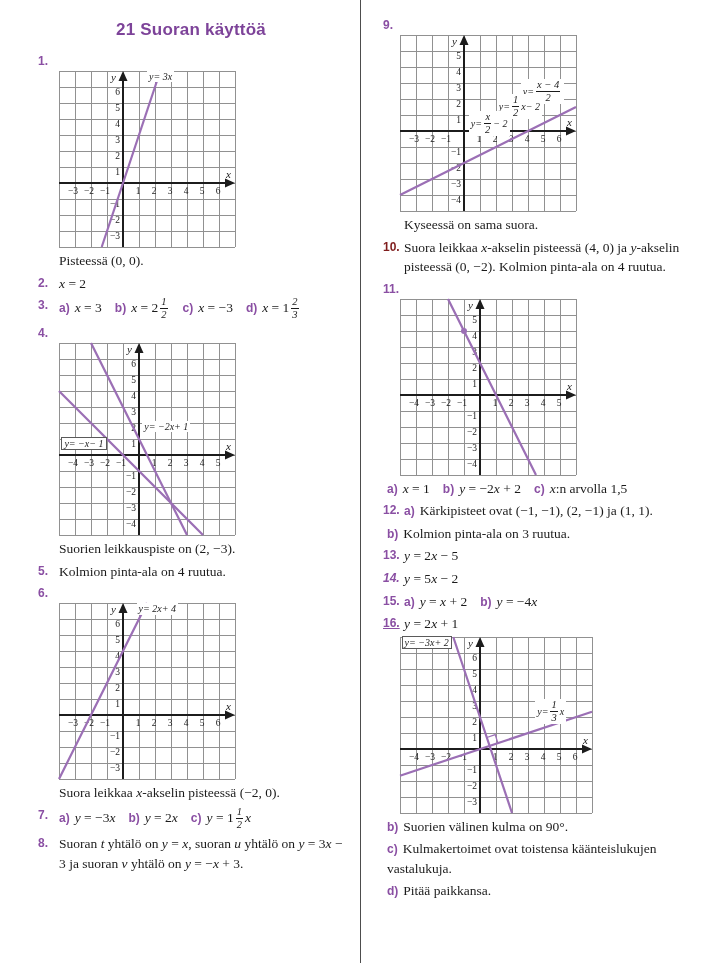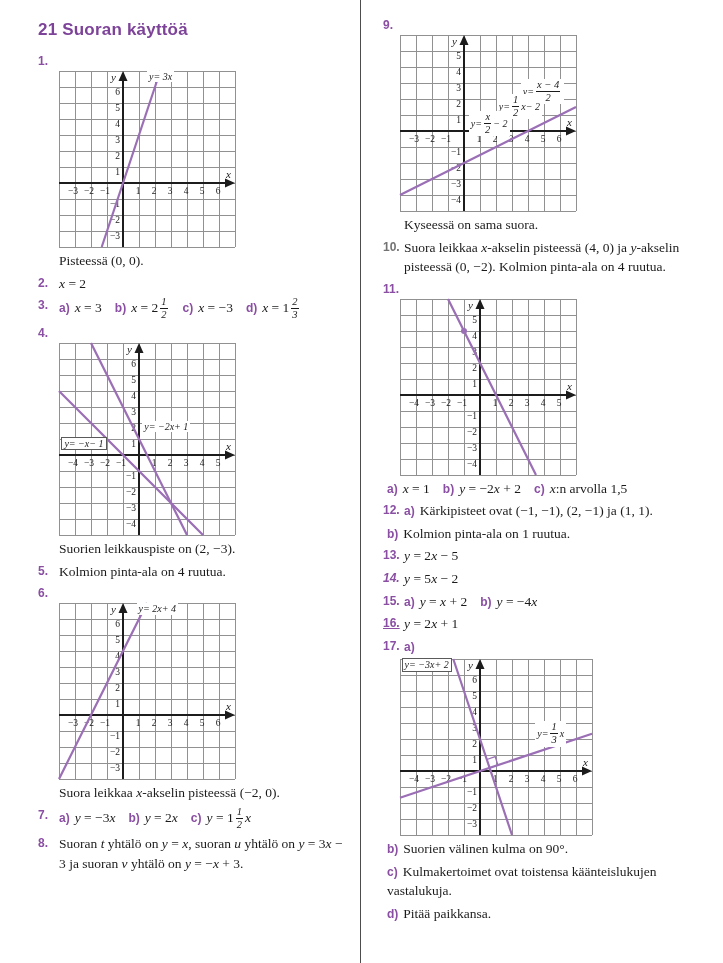--- a/index.html
+++ b/index.html
@@ -31,21 +31,21 @@
   .frac .fn{border-bottom:1px solid #1b1b1b;padding:0 1px;text-align:right;}
   .frac .fd{padding:0 1px;}
 </style>
 </head>
 <body>
 
 <div class="page">
   <div class="divider"></div>
 
   <div class="col col-left">
-    <h1 class="title" style="color: rgb(125, 67, 153);">21 Suoran käyttöä</h1>
+    <h1 class="title" style="color: rgb(125, 67, 153); text-align: center;">21 Suoran käyttöä</h1>
 
     <div class="item">
       <span class="num" style="color: rgb(138, 79, 163);">1.</span>
     </div>
     <div class="graph">
         <svg width="176" height="176" viewBox="0 0 176 176" style="overflow: visible;">
           <g stroke="#919191" stroke-width="1" shape-rendering="crispEdges">
             <line x1="0" y1="0" x2="0" y2="176"></line>
             <line x1="16" y1="0" x2="16" y2="176"></line>
             <line x1="32" y1="0" x2="32" y2="176"></line>
@@ -379,21 +379,21 @@
           <span class="frac">
             <span class="fn">x</span>
             <span class="fd">2</span>
           </span>
           <span class=""> − 2</span>
         </div>
       </div>
     <p class="cap"><span class="">Kyseessä on sama suora.</span></p>
 
     <div class="item">
-      <span class="num" style="color: #737373;">10.</span>
+      <span class="num" style="color: #7f1d1d;">10.</span>
       <p class="body"><span class="">Suora leikkaa </span><span class="it">x</span><span class="">-akselin pisteessä (4, 0) ja </span><span class="it">y</span><span class="">-akselin pisteessä (0, −2). Kolmion pinta-ala on 4 ruutua.</span></p>
     </div>
 
     <div class="item">
       <span class="num" style="color: rgb(138, 79, 163);">11.</span>
     </div>
     <div class="graph graph-r">
         <svg width="176" height="176" viewBox="0 0 176 176" style="overflow: visible;">
           <g stroke="#919191" stroke-width="1" shape-rendering="crispEdges">
             <line x1="0" y1="0" x2="0" y2="176"></line>
@@ -456,44 +456,40 @@
 
     <div class="item sub">
       <p class="body"><span class="mk" style="color: rgb(138, 79, 163);">a)</span><span class="it">x</span><span class=""> = 1</span><span class="mk" style="color: rgb(138, 79, 163);">b)</span><span class="it">y</span><span class=""> = −2</span><span class="it">x</span><span class=""> + 2</span><span class="mk" style="color: rgb(138, 79, 163);">c)</span><span class="it">x</span><span class="">:n arvolla 1,5</span></p>
     </div>
 
     <div class="item">
       <span class="num" style="color: rgb(138, 79, 163);">12.</span>
       <p class="body"><span class="mk" style="color: rgb(138, 79, 163);">a)</span><span class="">Kärkipisteet ovat (−1, −1), (2, −1) ja (1, 1).</span></p>
     </div>
     <div class="item sub">
-      <p class="body"><span class="mk" style="color: rgb(138, 79, 163);">b)</span><span class="">Kolmion pinta-ala on 1 ruutua.</span></p>
+      <p class="body"><span class="mk" style="color: rgb(138, 79, 163);">b)</span><span class="">Kolmion pinta-ala on 3 ruutua.</span></p>
     </div>
 
     <div class="item">
       <span class="num" style="color: rgb(138, 79, 163);">13.</span>
       <p class="body"><span class="it">y</span><span class=""> = 2</span><span class="it">x</span><span class=""> − 5</span></p>
     </div>
     <div class="item">
       <span class="num" style="color: rgb(138, 79, 163); font-style: italic;">14.</span>
       <p class="body"><span class="it">y</span><span class=""> = 5</span><span class="it">x</span><span class=""> − 2</span></p>
     </div>
     <div class="item">
       <span class="num" style="color: rgb(138, 79, 163);">15.</span>
       <p class="body"><span class="mk" style="color: rgb(138, 79, 163);">a)</span><span class="it">y</span><span class=""> = </span><span class="it">x</span><span class=""> + 2</span><span class="mk" style="color: rgb(138, 79, 163);">b)</span><span class="it">y</span><span class=""> = −4</span><span class="it">x</span></p>
     </div>
     <div class="item">
       <span class="num" style="color: rgb(138, 79, 163); text-decoration: underline;">16.</span>
       <p class="body"><span class="it">y</span><span class=""> = 2</span><span class="it">x</span><span class=""> + 1</span></p>
     </div>
 
-    <div class="item">
-      <span class="num" style="color: rgb(138, 79, 163);">17.</span>
-      <p class="body"><span class="mk" style="color: rgb(138, 79, 163);">a)</span></p>
-    </div>
     <div class="graph graph-r">
         <svg width="192" height="176" viewBox="0 0 192 176" style="overflow: visible;">
           <g stroke="#919191" stroke-width="1" shape-rendering="crispEdges">
             <line x1="0" y1="0" x2="0" y2="176"></line>
             <line x1="16" y1="0" x2="16" y2="176"></line>
             <line x1="32" y1="0" x2="32" y2="176"></line>
             <line x1="48" y1="0" x2="48" y2="176"></line>
             <line x1="64" y1="0" x2="64" y2="176"></line>
             <line x1="80" y1="0" x2="80" y2="176"></line>
             <line x1="96" y1="0" x2="96" y2="176"></line>

